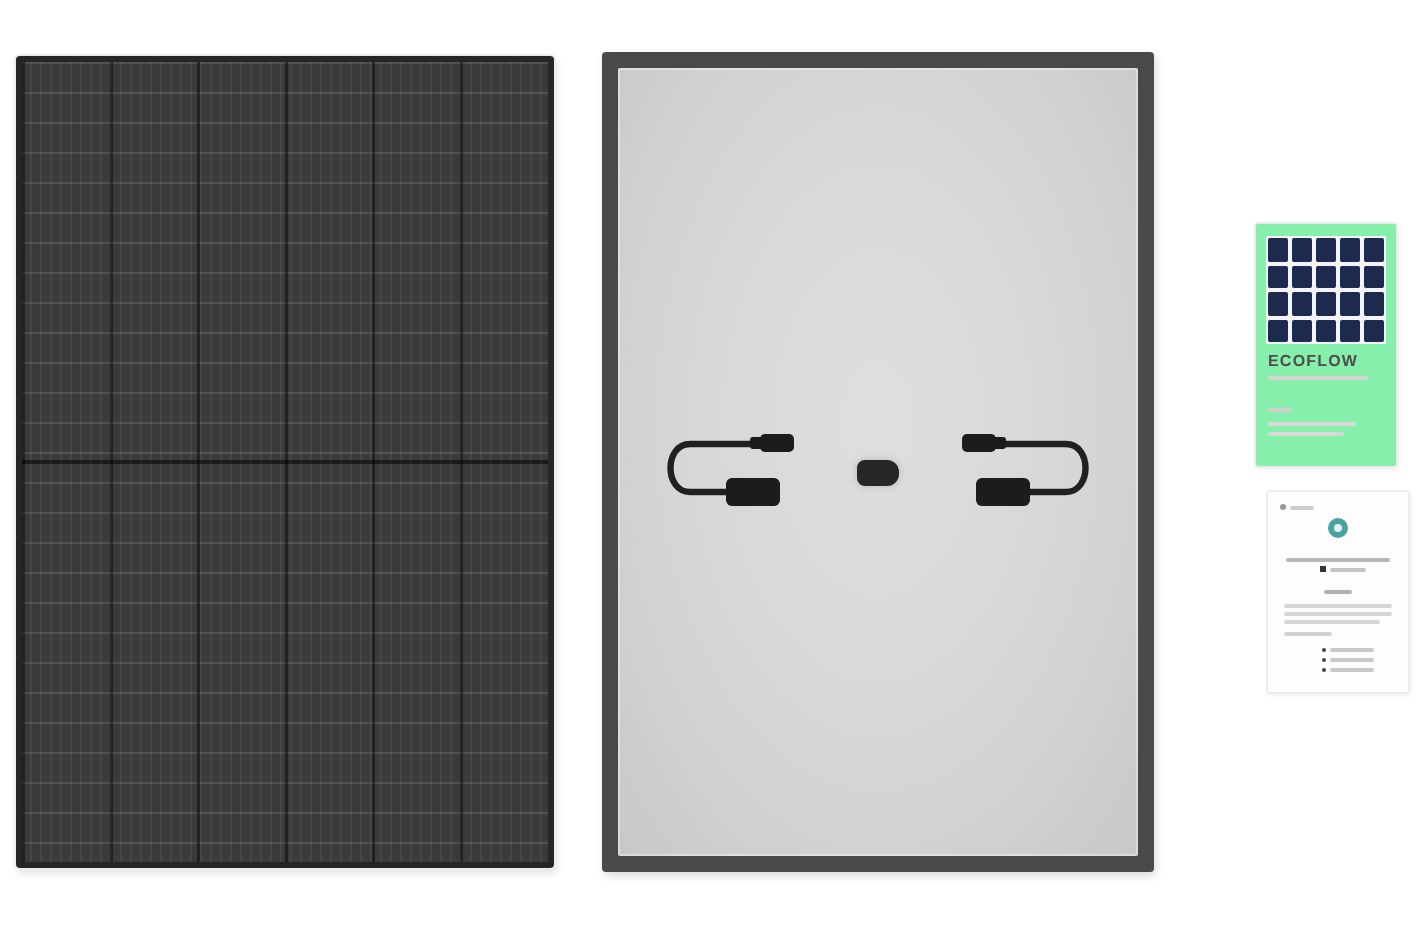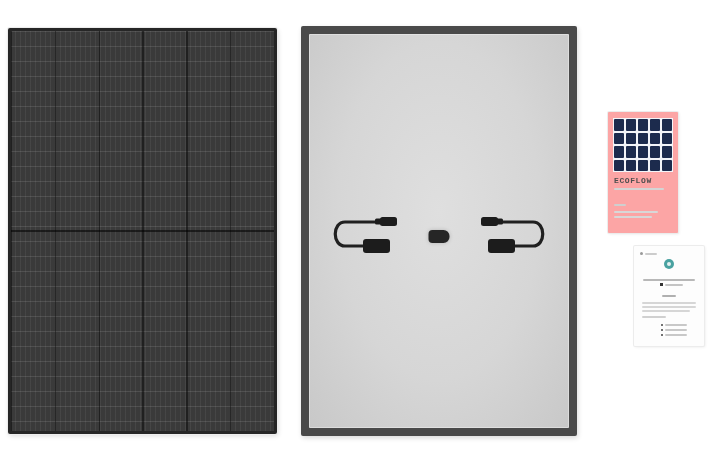--- a/index.html
+++ b/index.html
@@ -40,22 +40,22 @@
   .cable.left{left:14px;top:178px;}
   .cable.right{right:14px;top:178px;transform:scaleX(-1);}
   .junction-box{
     position:absolute;left:50%;top:196px;transform:translateX(-50%);
     width:21px;height:13px;background:#262626;border-radius:4px 6px 6px 4px;
     box-shadow:0 0 4px rgba(0,0,0,.18);
   }
 
   
   .label-card{
-    position:absolute;left:608px;top:112px;width:70px;height:121px;background:#fca5a5;
-    box-shadow:0 0 0 1px #ececec, 1px 1px 3px rgba(0,0,0,.10);border-radius:1px;font-family:Liberation Mono, monospace;
+    position:absolute;left:628px;top:112px;width:70px;height:121px;background:#86efac;
+    box-shadow:0 0 0 1px #ececec, 1px 1px 3px rgba(0,0,0,.10);border-radius:1px;
   }
   .thumb{
     position:absolute;left:5px;top:6px;width:60px;height:54px;
     display:grid;grid-template-columns:repeat(5,1fr);grid-template-rows:repeat(4,1fr);
     gap:2px;padding:1px;box-sizing:border-box;background:#f2f4f8;
   }
   .thumb .cell{background:#1c2b4d;border-radius:1px;}
   .brand{
     position:absolute;left:6px;top:64px;font-size:8px;font-weight:bold;
     letter-spacing:.6px;color:#4f4f4f;

